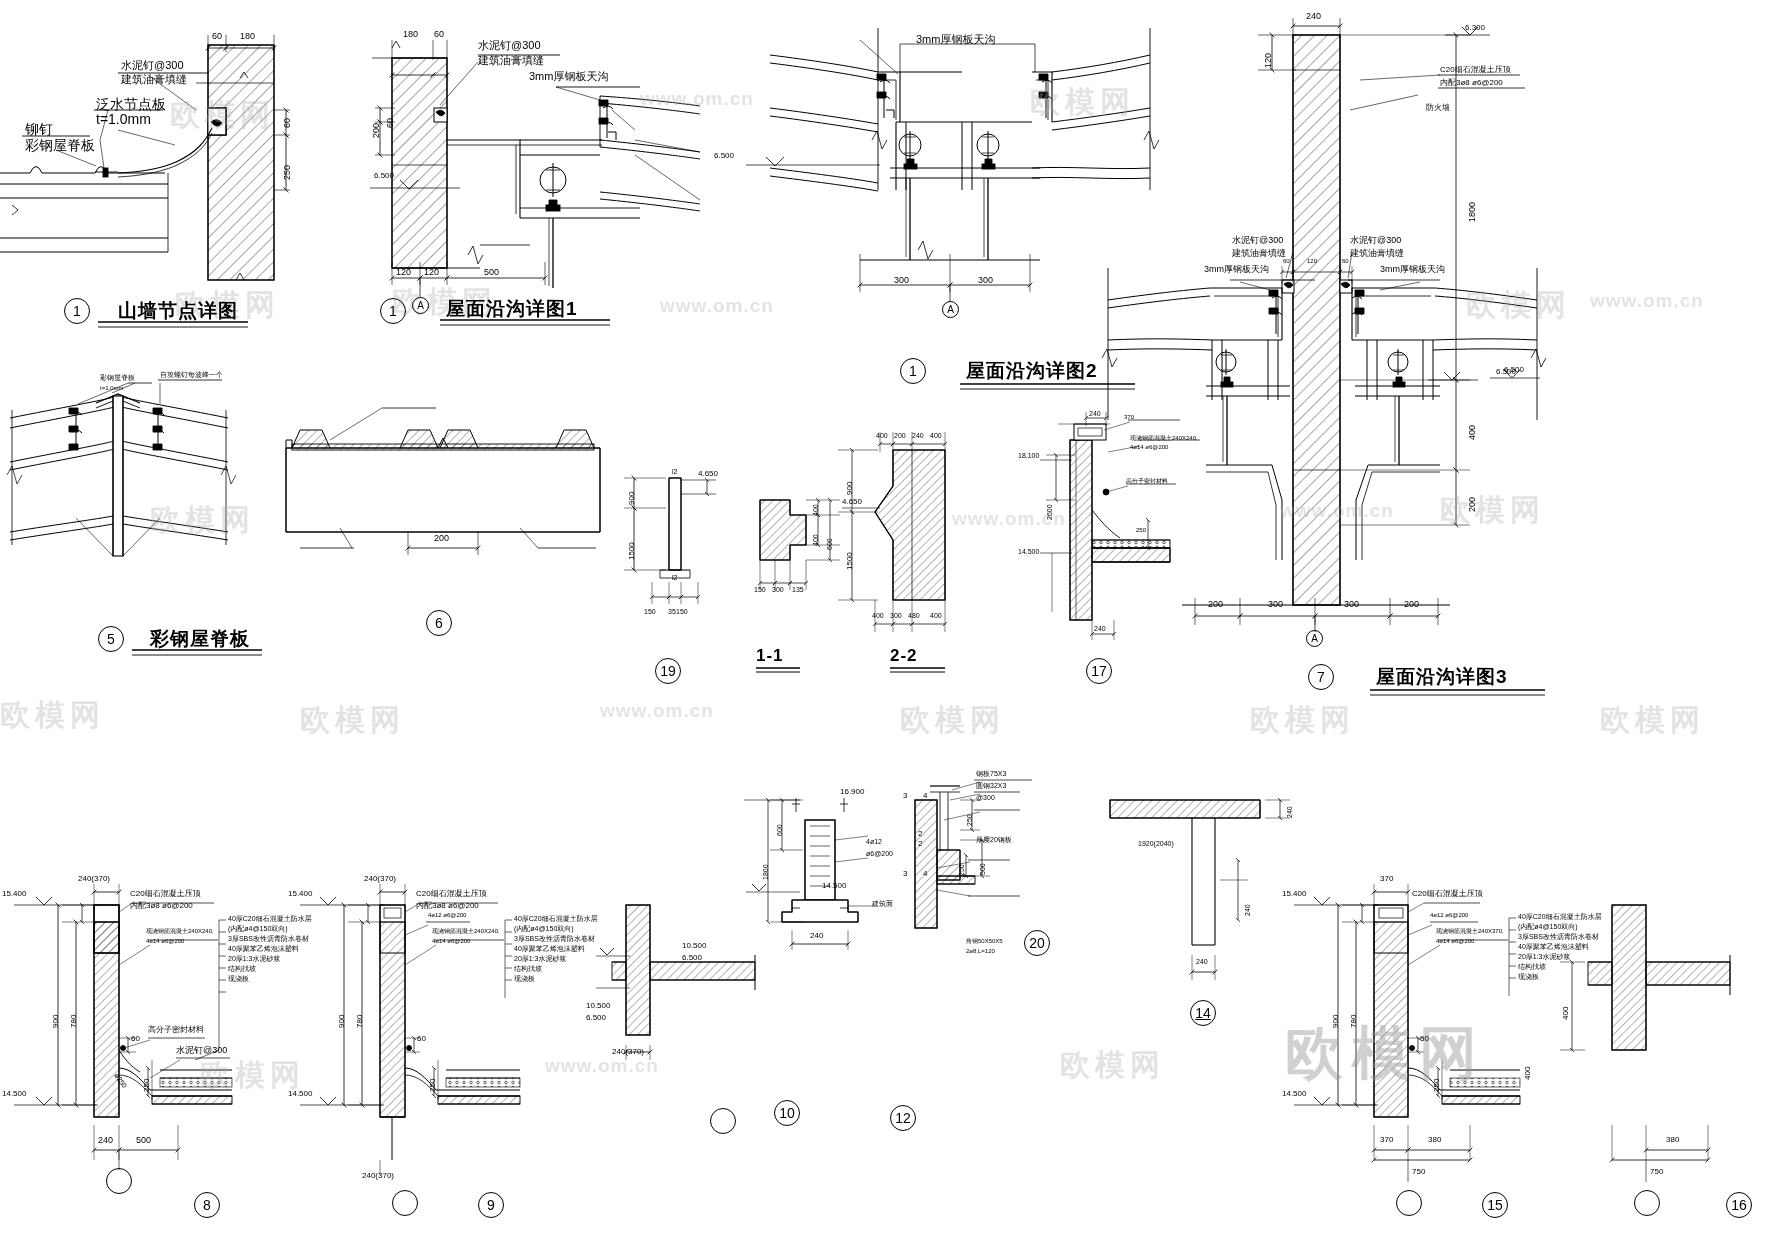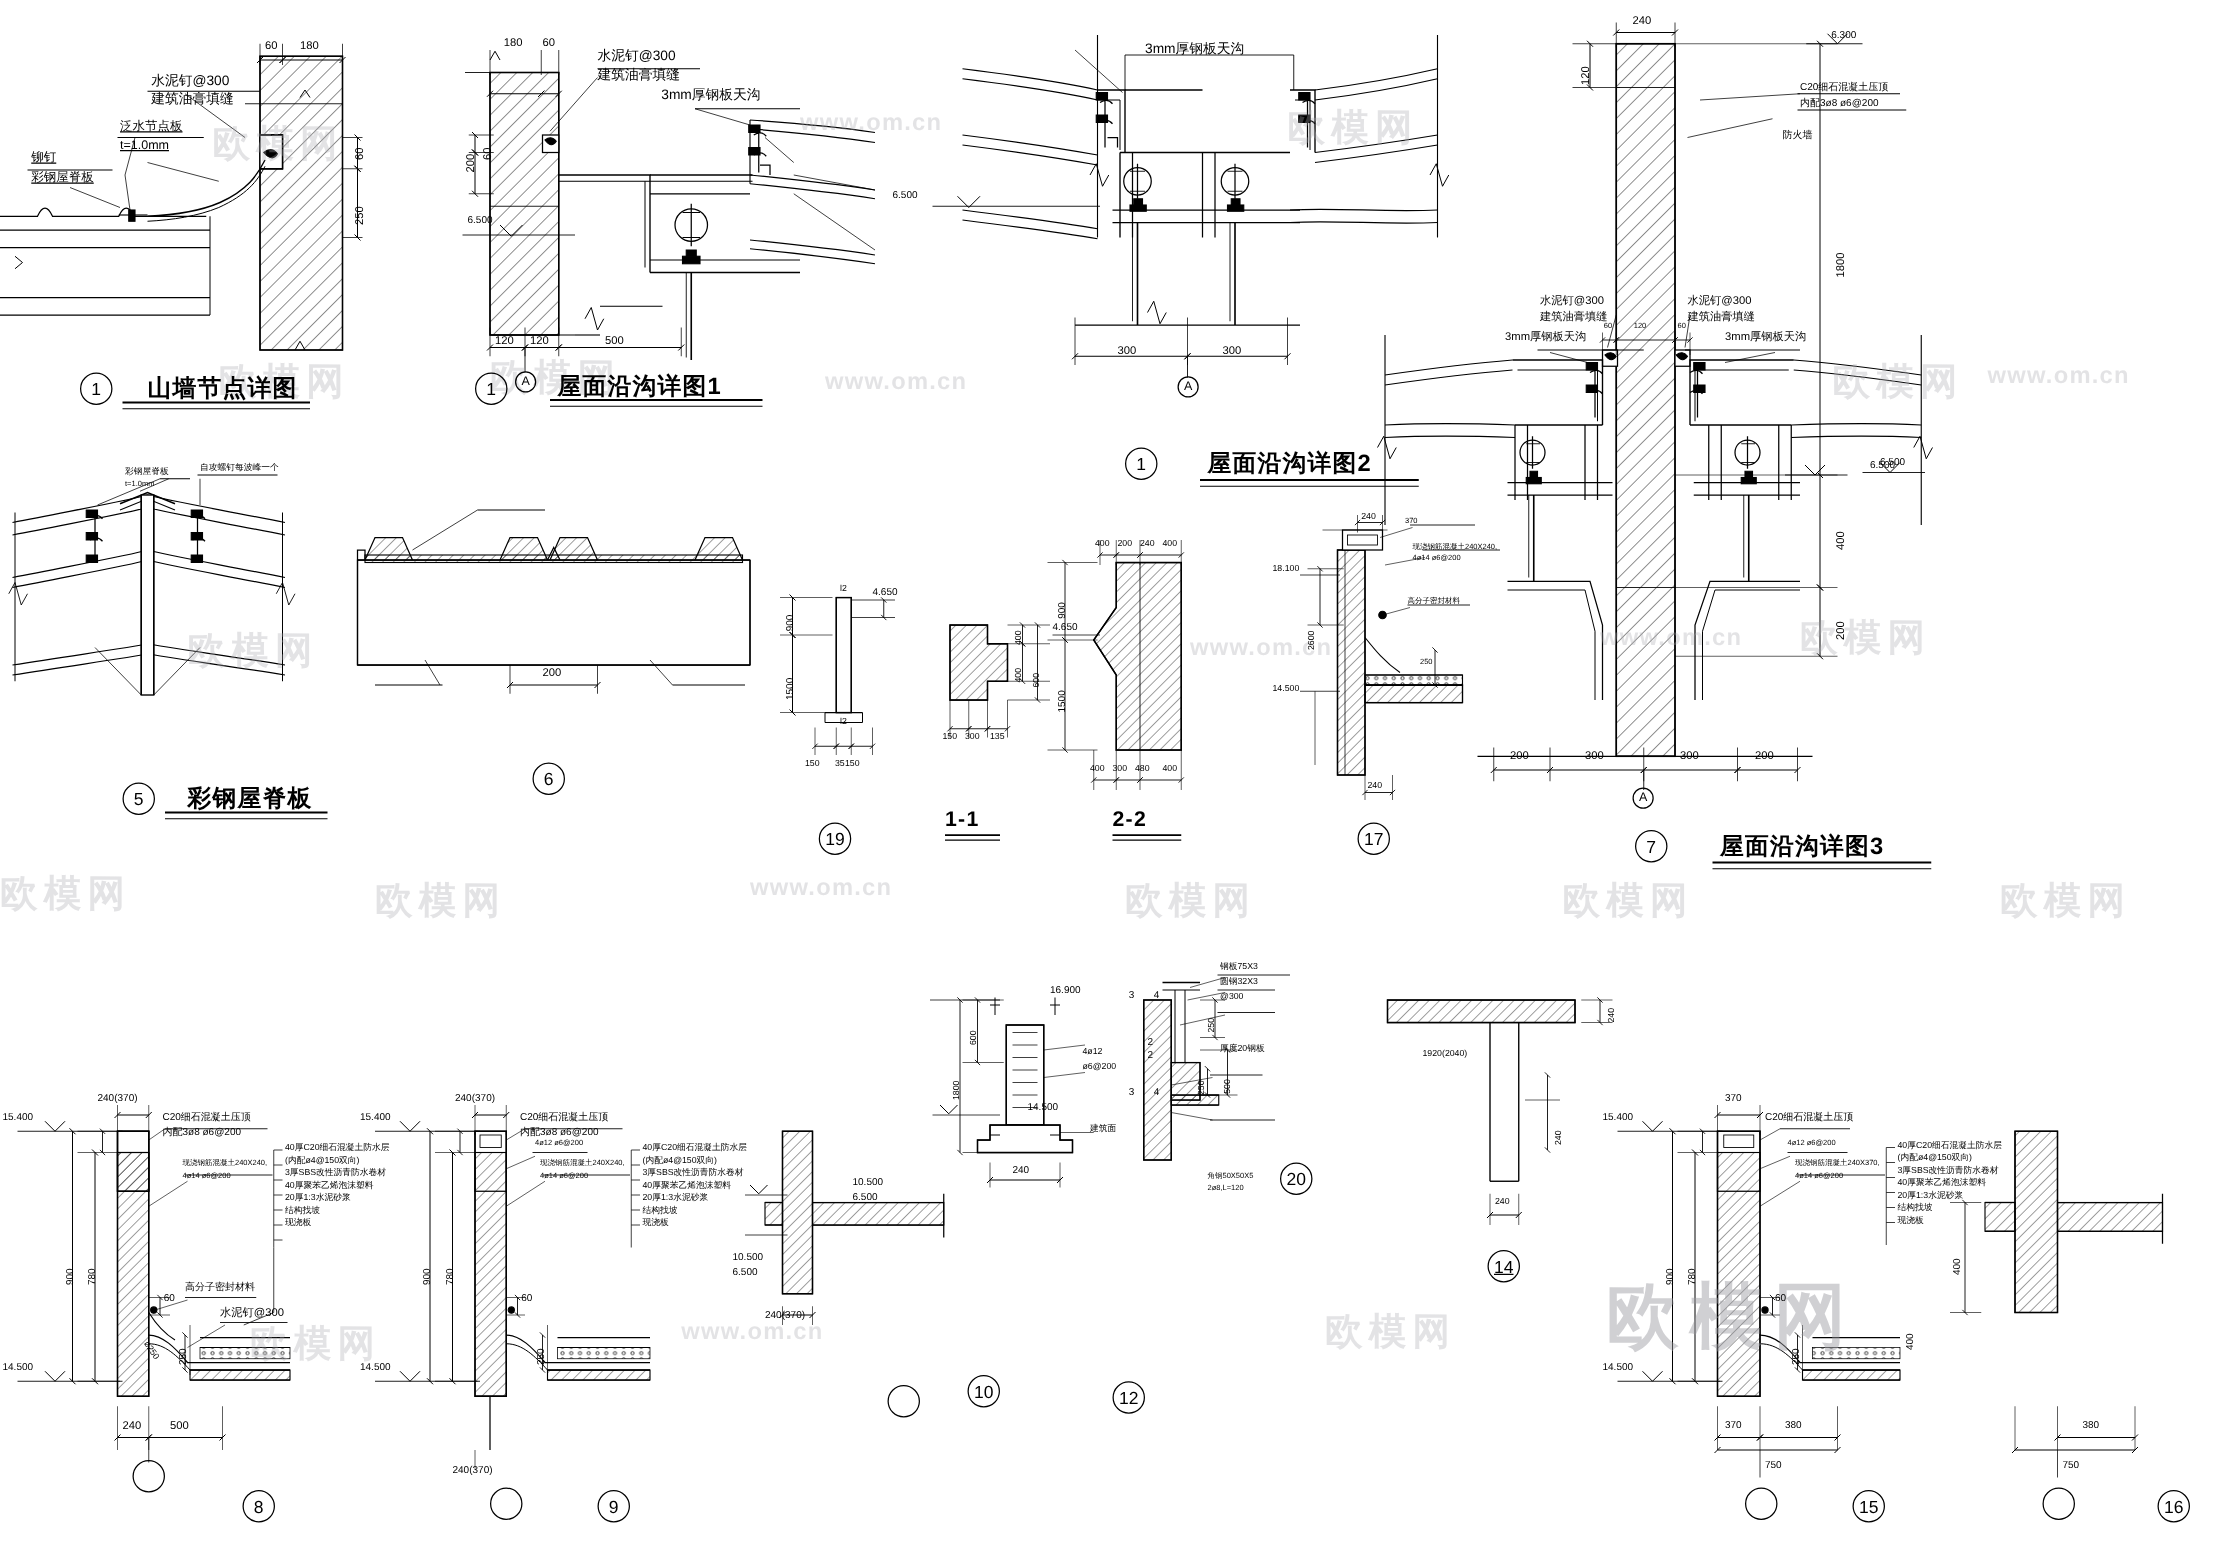--- a/index.html
+++ b/index.html
@@ -37,21 +37,21 @@
     position: absolute;
     color: #000;
     white-space: nowrap;
     line-height: 1.08;
     font-family: "Liberation Sans", sans-serif;
   }
   .t6  { font-size: 6px; }
   .t7  { font-size: 7px; }
   .t8  { font-size: 8px; }
   .t9  { font-size: 9px; }
-  .t10 { font-size: 10px; text-decoration: underline; }
+  .t10 { font-size: 14px; }
   .t11 { font-size: 11px; }
   .rot { transform-origin: left top; }
   .r90 { transform: rotate(-90deg); }
 
   .title-cn {
     position: absolute;
     font-size: 19px;
     font-weight: bold;
     letter-spacing: 1px;
     color: #000;

